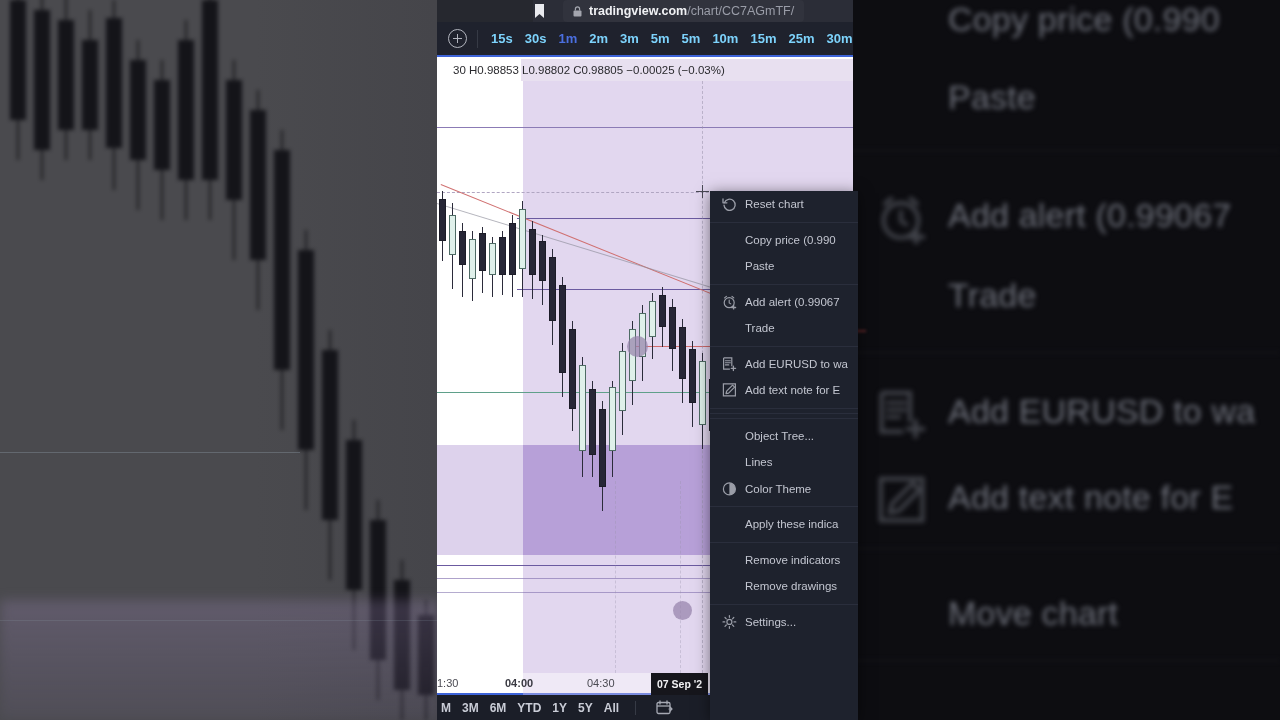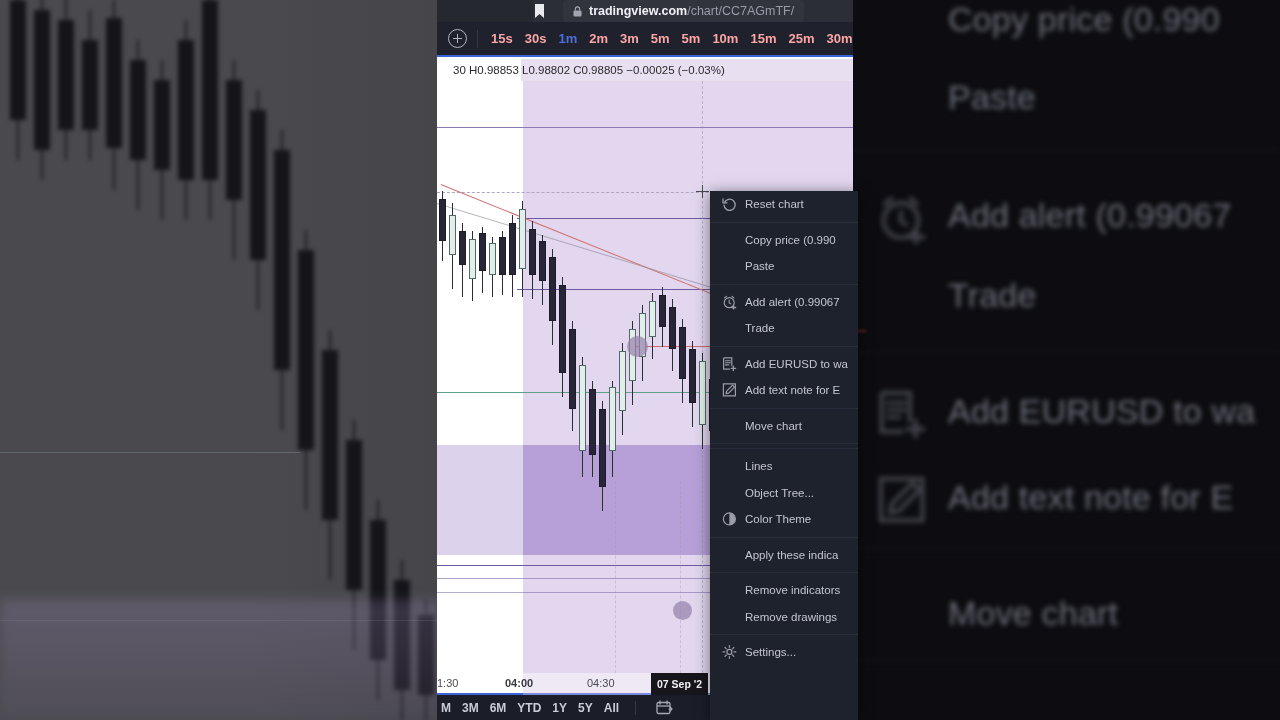--- a/index.html
+++ b/index.html
@@ -101,21 +101,21 @@
     border: 1.4px solid #b2b5be; border-radius: 50%;
     position: relative; flex: none;
   }
   .plus-circle:before, .plus-circle:after {
     content: ""; position: absolute; background: #b2b5be;
   }
   .plus-circle:before { left: 4px; top: 8px; width: 9px; height: 1.4px; }
   .plus-circle:after { left: 8px; top: 4px; width: 1.4px; height: 9px; }
   .tf-div { width: 1px; height: 18px; background: #363a45; margin: 0 7px 0 10px; flex: none; }
   .tf {
-    color: #fca5a5; font-size: 13px; font-weight: bold;
+    color: #7dd3fc; font-size: 13px; font-weight: bold;
     padding: 0 6px; white-space: nowrap; flex: none;
   }
   .tf.sel { color: #4b6fe0; }
 
   
   .ohlc {
     position: absolute; left: 0; top: 59px; width: 416px; height: 22px;
     display: flex; align-items: center;
     font-size: 11.5px; color: #2a2a2e; white-space: nowrap;
   }
@@ -530,30 +530,27 @@
         <span>Add EURUSD to wa</span>
       </div>
       <div class="mi">
         <span class="mi-ico"><svg viewBox="0 0 15 15" width="15" height="15">
             <path d="M1.4 1.4h12v12h-12z" fill="none" stroke="#b9bcc6" stroke-width="1.2"></path>
        <path d="M10.6 2.6 12.6 4.6 6.6 10.6 4 11.2l.6-2.6z" fill="none" stroke="#b9bcc6" stroke-width="1.2" stroke-linejoin="round"></path>
           </svg></span>
         <span>Add text note for E</span>
       </div>
       <div class="msep"></div>
-      <div class="mi">
-        <span>Move chart</span>
-      </div>
-      <div class="msep"></div>
-      <div class="msep"></div>
+      <div class="msep"></div>
+      <div class="msep"></div>
+      <div class="mi">
+        <span>Object Tree...</span>
+      </div>
       <div class="mi">
         <span>Lines</span>
-      </div>
-      <div class="mi">
-        <span>Object Tree...</span>
       </div>
       <div class="mi">
         <span class="mi-ico"><svg viewBox="0 0 15 15" width="15" height="15">
             <circle cx="7.4" cy="7.4" r="6" fill="none" stroke="#b9bcc6" stroke-width="1.2"></circle>
        <path d="M7.4 1.4a6 6 0 0 1 0 12z" fill="#b9bcc6"></path>
           </svg></span>
         <span>Color Theme</span>
       </div>
       <div class="msep"></div>
       <div class="mi">

